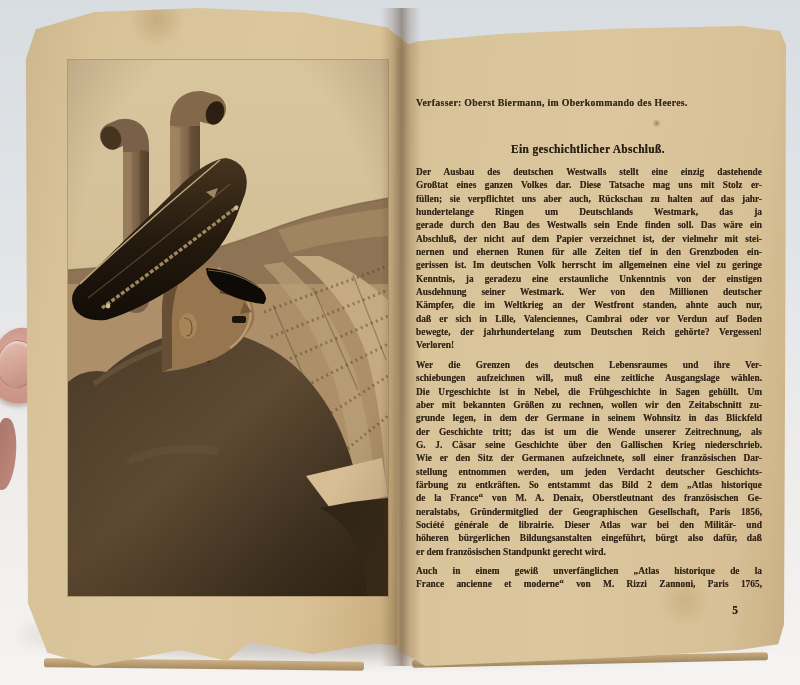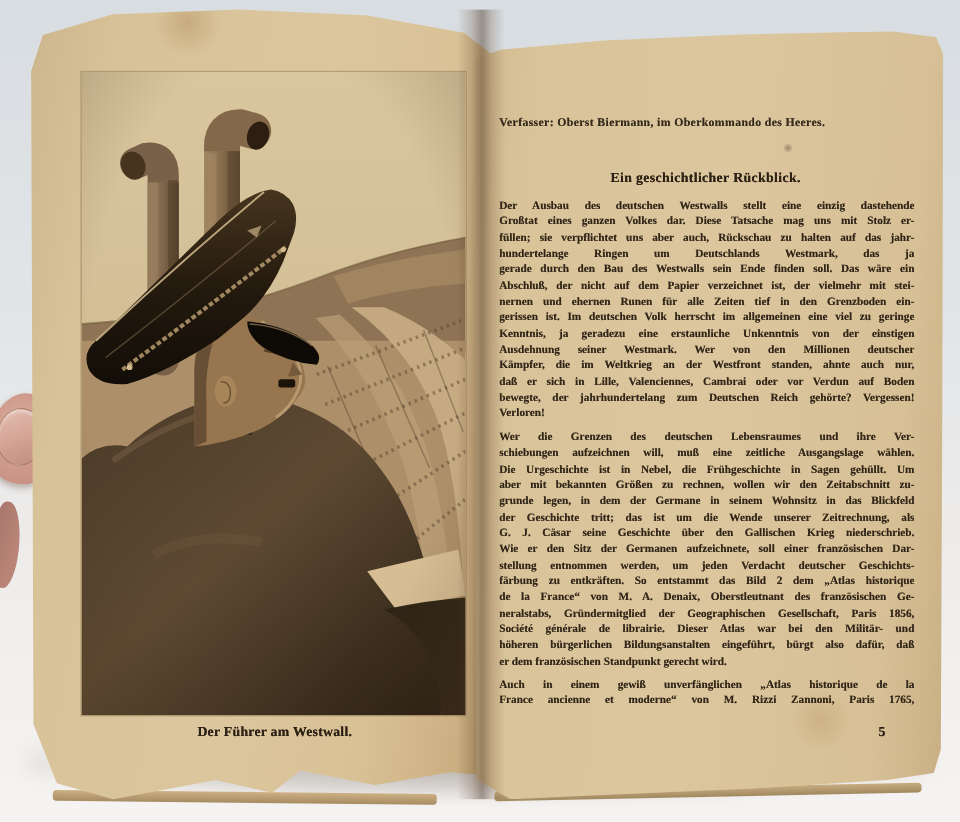--- a/index.html
+++ b/index.html
@@ -230,26 +230,25 @@
           <circle cx="40" cy="246" r="2.4" fill="#d2ba8e"></circle>
           <circle cx="168" cy="148" r="2.2" fill="#d2ba8e"></circle>
           <path d="M138,132 L150,128 L146,138 Z" fill="#c9b184" opacity=".7"></path>
           <path d="M138,208 Q168,210 190,226 Q202,236 196,244 Q172,242 152,230 Q138,220 138,208 Z" fill="#0e0a06"></path>
           <path d="M140,210 Q170,212 192,228" stroke="#b79a6f" stroke-width="1.2" opacity=".6" fill="none"></path>
         </g>
 
         <rect width="320" height="536" fill="url(#vig)"></rect>
       </svg>
     </div>
-    <div class="caption">Der Führer am Westwall.</div>
   </div>
 
   <div class="page page-right">
     <div class="byline">Verfasser: Oberst Biermann, im Oberkommando des Heeres.</div>
-    <div class="sec-heading">Ein geschichtlicher Rückblick.</div>
+    <div class="sec-heading">Ein geschichtlicher Abschluß.</div>
     <div class="body-text" id="body-text">
         <div class="para">
           <div class="tline">Der Ausbau des deutschen Westwalls stellt eine einzig dastehende</div>
           <div class="tline">Großtat eines ganzen Volkes dar. Diese Tatsache mag uns mit Stolz er-</div>
           <div class="tline">füllen; sie verpflichtet uns aber auch, Rückschau zu halten auf das jahr-</div>
           <div class="tline">hundertelange Ringen um Deutschlands Westmark, das ja</div>
           <div class="tline">gerade durch den Bau des Westwalls sein Ende finden soll. Das wäre ein</div>
           <div class="tline">Abschluß, der nicht auf dem Papier verzeichnet ist, der vielmehr mit stei-</div>
           <div class="tline">nernen und ehernen Runen für alle Zeiten tief in den Grenzboden ein-</div>
           <div class="tline">gerissen ist. Im deutschen Volk herrscht im allgemeinen eine viel zu geringe</div>

